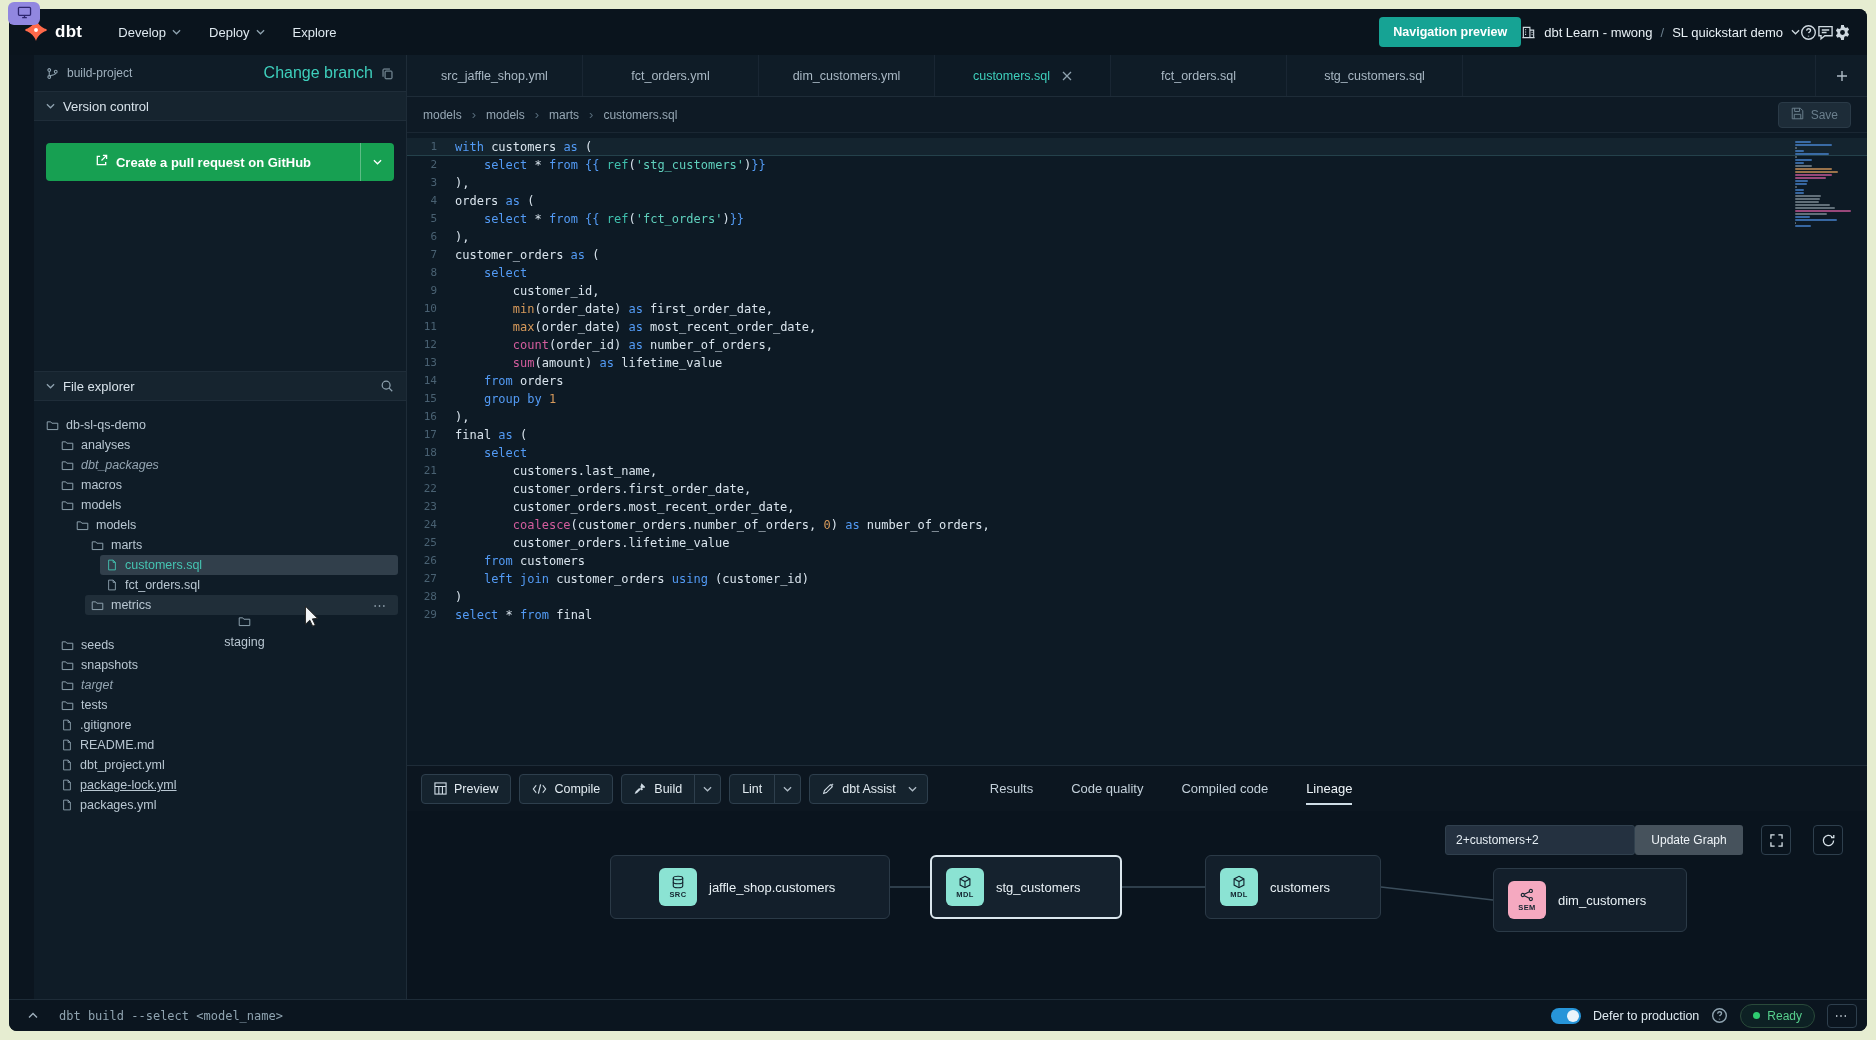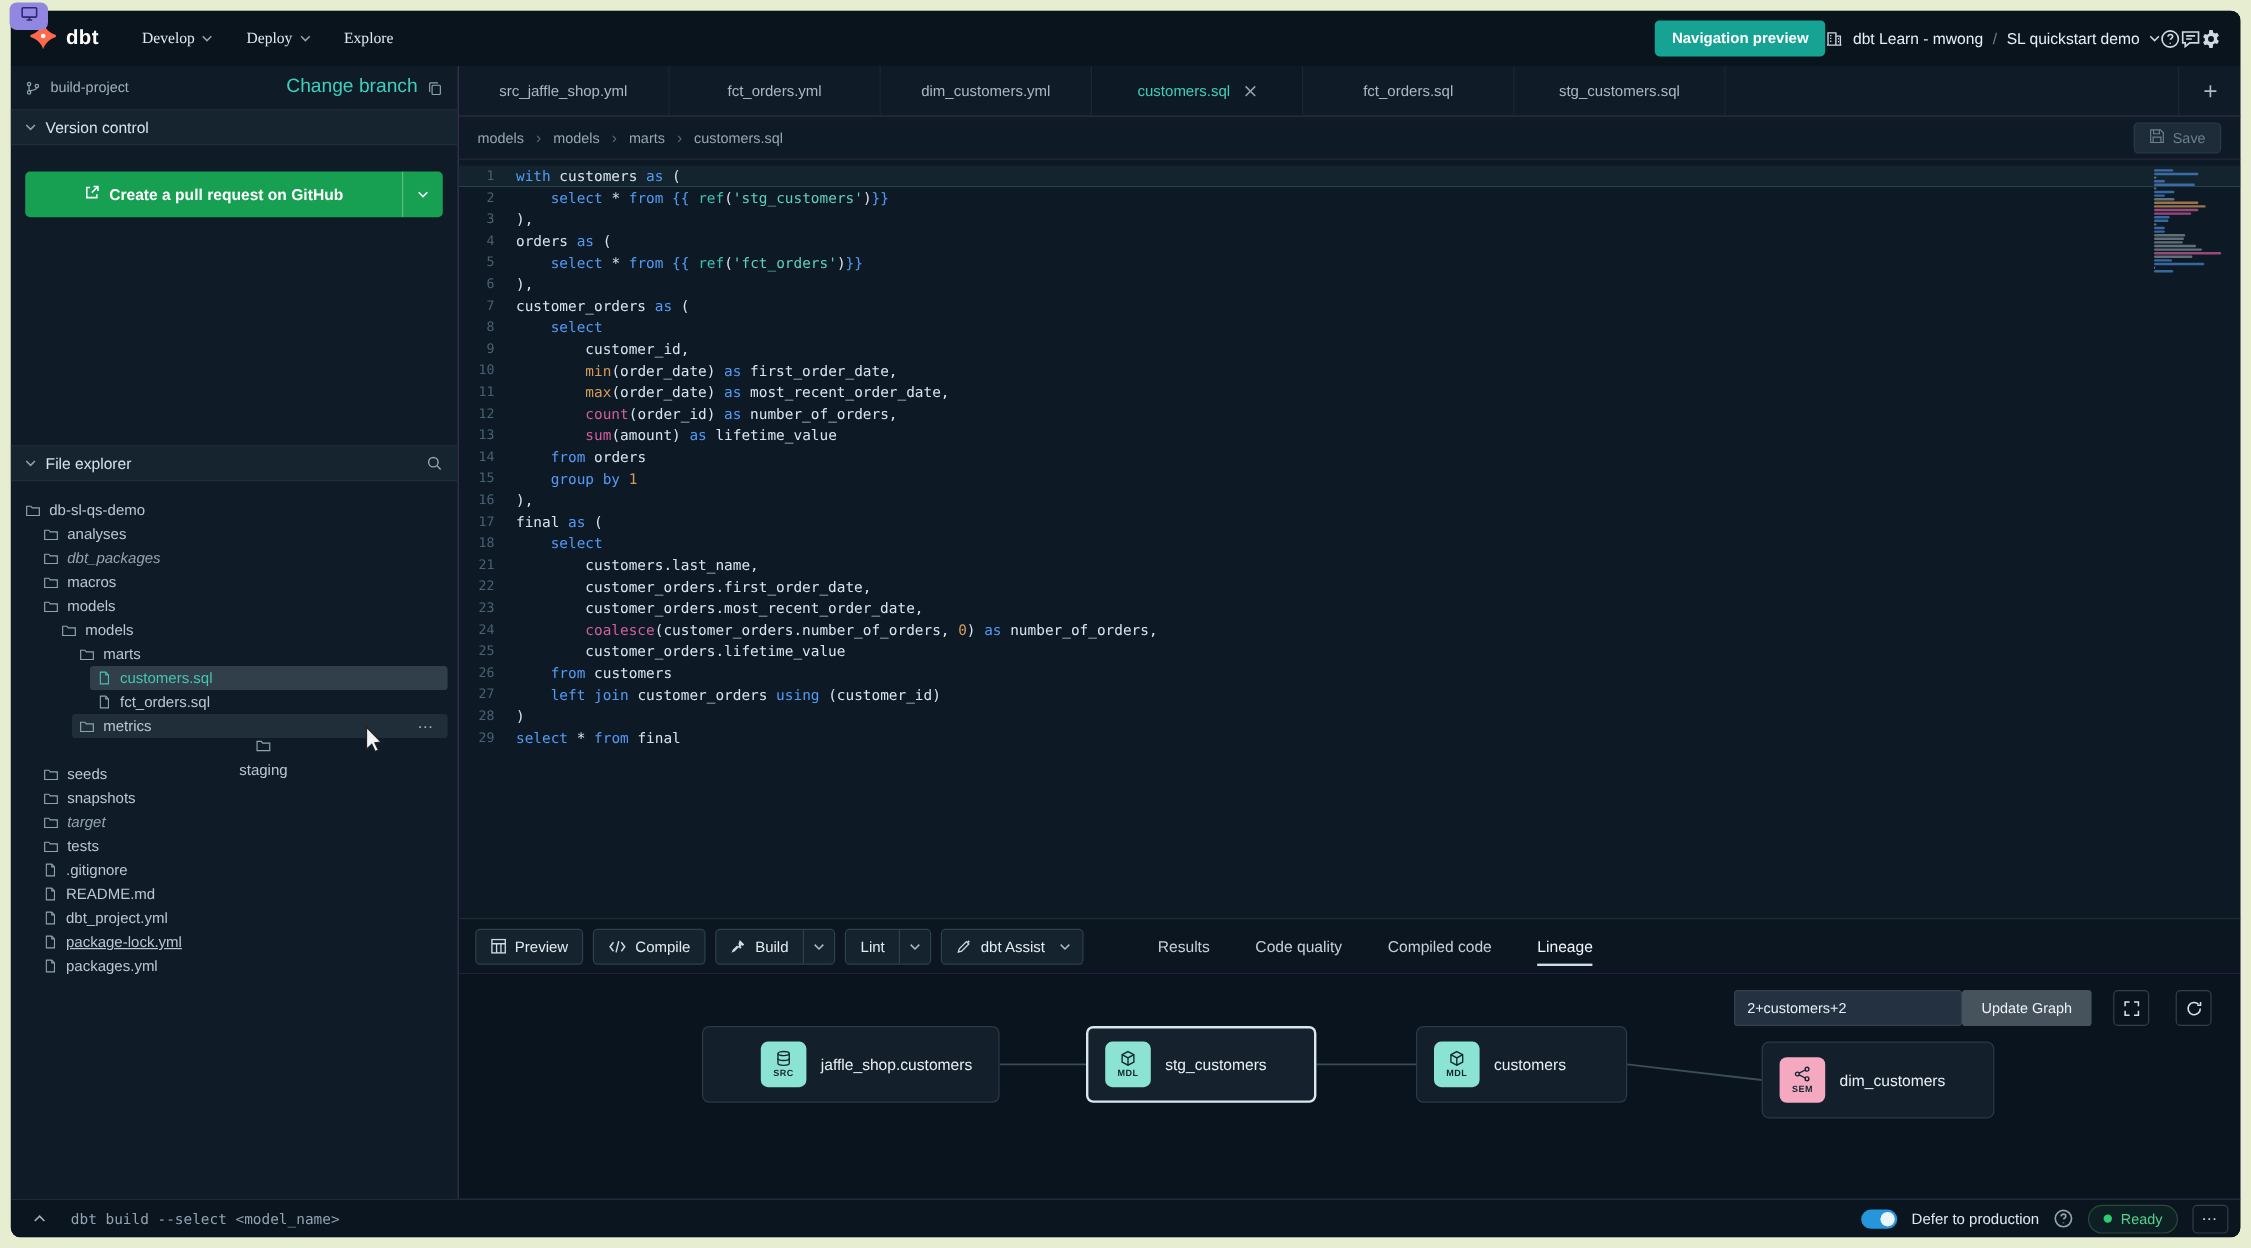--- a/index.html
+++ b/index.html
@@ -12,32 +12,32 @@
 
   .app { width:100%; height:100%; background:#0b151f; border-radius:8px; overflow:hidden;
          display:flex; flex-direction:column; position:relative; color:#dfe9f0; }
 
   
   .topbar { flex:0 0 46px; display:flex; align-items:center; justify-content:space-between; padding:0 16px; background:#0a141d; }
   .tb-left { display:flex; align-items:center; gap:26px; }
   .logo { display:flex; align-items:center; gap:8px; cursor:pointer; }
   .logo-text { font-size:17px; font-weight:bold; color:#fff; letter-spacing:.3px; }
   .menus { display:flex; align-items:center; gap:8px; }
-  .menu-item { background:none; border:none; color:#dfe9f0; font-size:13px; font-family:Liberation Serif, serif;
+  .menu-item { background:none; border:none; color:#dfe9f0; font-size:13px; font-family:Liberation Sans, sans-serif;
                display:flex; align-items:center; gap:6px; padding:6px 10px; cursor:pointer; }
   .menu-item .chev { color:#8fa3b0; display:flex; }
   .tb-right { display:flex; align-items:center; gap:0; }
   .nav-preview { background:var(--accent-teal); color:#fff; border:none; font-family:inherit; font-size:12.5px; font-weight:bold;
                  height:30px; padding:0 14px; border-radius:4px; cursor:pointer; }
   .org-crumb { display:flex; align-items:center; gap:8px; font-size:13px; color:#e8f0f5; cursor:pointer; }
   .org-crumb .muted { color:#6b7f8d; }
   .tb-icon { color:#cfd9e0; display:flex; align-items:center; cursor:pointer; background:none; border:none; }
 
   
-  .mid { flex:1; display:flex; min-height:0; }
+  .mid { flex:1; display:flex; min-height:0;margin-left:25px; }
 
   .sidebar { flex:0 0 373px; background:#0f1c27; border-right:1px solid #1e2c38; display:flex; flex-direction:column; min-height:0; }
   .branch-row { flex:0 0 36px; display:flex; align-items:center; gap:8px; padding:0 12px; }
   .branch-name { font-size:12px; color:#9fb0bd; flex:1; white-space:nowrap; overflow:hidden; }
   .branch-ico { color:#8fa3b0; display:flex; }
   .change-branch { font-size:16px; color:#3ecfbc; background:none; border:none; font-family:inherit; cursor:pointer; }
   .copy-btn { color:#8fa3b0; background:none; border:none; display:flex; cursor:pointer; }
 
   .section-header { flex:0 0 30px; display:flex; align-items:center; gap:8px; padding:0 12px; background:#16242f;
                     border-top:1px solid #1f2d39; border-bottom:1px solid #1f2d39; font-size:13px; color:#d7e2ea; cursor:pointer; }
@@ -649,21 +649,21 @@
               <svg viewBox="0 0 14 14" width="13" height="13" fill="none" stroke="currentColor" stroke-width="1.4">
                 <path d="M12.5 7a5.5 5.5 0 1 1-1.6-3.9"></path>
                 <path d="M12.7 1v3h-3"></path>
               </svg>
             </button>
         <svg width="1480" height="188" class="lin-edges">
               <line x1="451" y1="76" x2="523" y2="76" stroke="#3b4d5b" stroke-width="1.5"></line>
               <line x1="715" y1="76" x2="798" y2="76" stroke="#3b4d5b" stroke-width="1.5"></line>
               <line x1="974" y1="76" x2="1086" y2="89" stroke="#3b4d5b" stroke-width="1.5"></line>
             </svg>
-            <div class="lin-node" style="left: 203px; top: 44px; width: 248px; padding-left: 48px;">
+            <div class="lin-node" style="left: 203px; top: 44px; width: 280px; padding-left: 48px;">
               <span class="lin-ico" style="background: rgb(139, 227, 211);">
                 <span style="display: flex;">
                   <svg viewBox="0 0 16 16" width="14" height="14" fill="none" stroke="currentColor" stroke-width="1.3">
                     <ellipse cx="8" cy="3.4" rx="5.4" ry="2"></ellipse>
                     <path d="M2.6 3.4v9.2c0 1.1 2.4 2 5.4 2s5.4-.9 5.4-2V3.4"></path>
                     <path d="M2.6 8c0 1.1 2.4 2 5.4 2s5.4-.9 5.4-2"></path>
                   </svg>
                 </span>
                 <span class="badge">SRC</span>
               </span>

